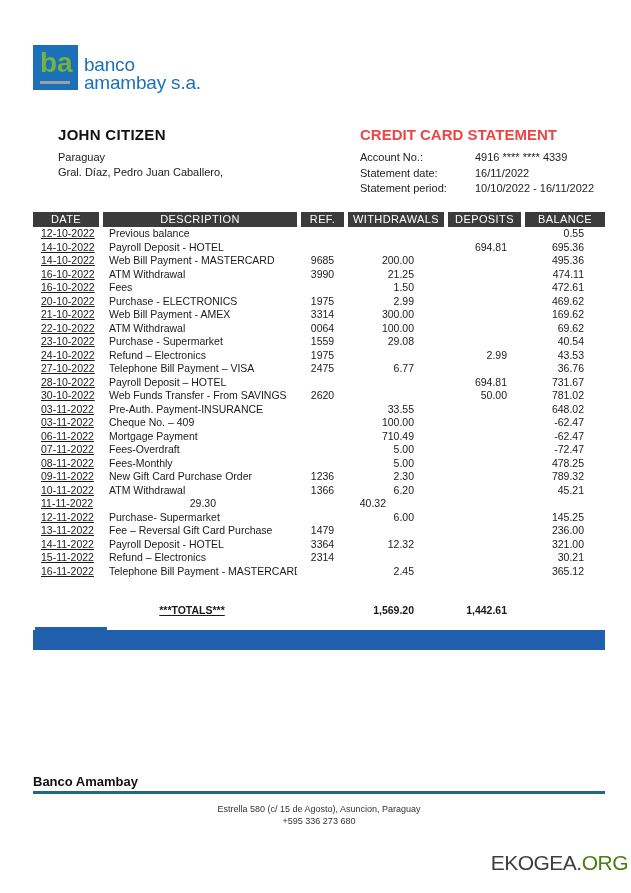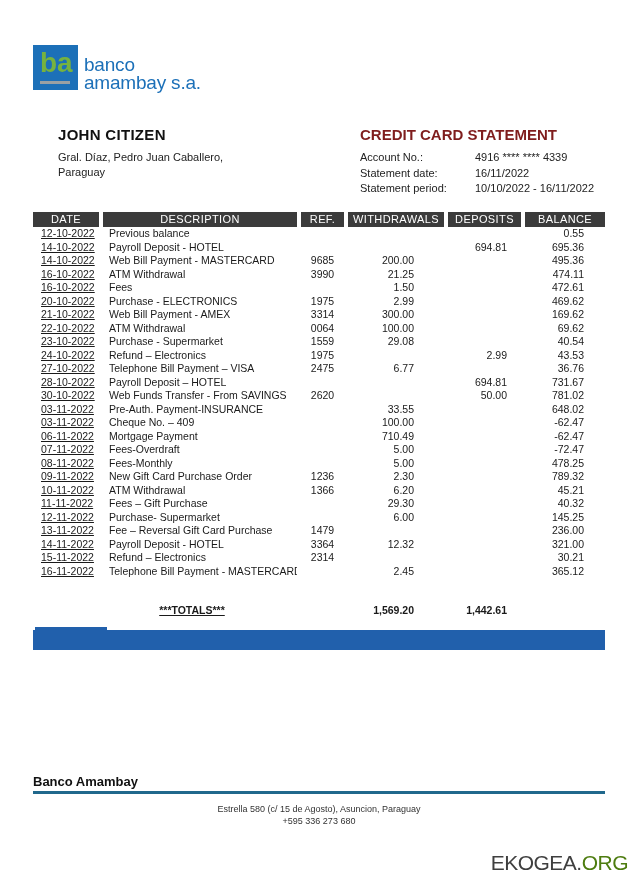--- a/index.html
+++ b/index.html
@@ -11,21 +11,21 @@
   .logo{position:absolute;left:33px;top:45px;display:flex;align-items:flex-start;}
   .logo-square{width:45px;height:45px;background:#1c70b8;border-radius:0;position:relative;flex:0 0 auto;}
   .logo-ba{position:absolute;left:7px;top:0px;color:#76b23f;font-size:28px;font-weight:700;line-height:36px;}
   .logo-underline{position:absolute;left:7px;bottom:6px;width:30px;height:3px;background:#9aa0a3;}
   .logo-text{margin-left:6px;margin-top:11px;color:#1c70b8;font-size:19px;line-height:18px;letter-spacing:-0.2px;}
   
   .customer{position:absolute;left:58px;top:126px;}
   .customer-name{font-size:15px;font-weight:700;letter-spacing:0.3px;color:#111;}
   .customer-addr{margin-top:7px;font-size:11px;line-height:15px;color:#222;}
   .stmt{position:absolute;left:360px;top:126px;width:250px;}
-  .stmt-title{font-size:15px;font-weight:700;color:#7f1d1d;}
+  .stmt-title{font-size:15px;font-weight:700;color:#ef4444;}
   .stmt-fields{margin-top:7px;font-size:11px;color:#222;}
   .stmt-row{display:flex;line-height:15.5px;}
   .stmt-label{width:115px;}
   .stmt-value{flex:1;}
   
   .table{position:absolute;left:33px;top:212px;width:572px;font-size:10.5px;}
   .t-row{display:flex;gap:4px;}
   .head-row .cell{background:#3b3b3b;color:#ffffff;text-align:center;font-size:11px;
     height:15px;line-height:15px;letter-spacing:0.4px;padding:0;}
   .body-row{height:13.5px;line-height:13.5px;}
@@ -65,22 +65,22 @@
   </div>
   <div class="logo-text">
     <div>banco</div>
     <div>amambay s.a.</div>
   </div>
 </div>
 
 <section class="customer">
   <div class="customer-name">JOHN CITIZEN</div>
   <div class="customer-addr">
+    <div>Paraguay</div>
     <div>Gral. Díaz, Pedro Juan Caballero,</div>
-    <div>Paraguay</div>
   </div>
 </section>
 
 <section class="stmt">
   <div class="stmt-title">CREDIT CARD STATEMENT</div>
   <div class="stmt-fields">
     <div class="stmt-row">
       <span class="stmt-label">Account No.:</span>
       <span class="stmt-value">4916 **** **** 4339</span>
     </div>
@@ -281,21 +281,20 @@
     <div class="cell c-date">10-11-2022</div>
     <div class="cell c-desc">ATM Withdrawal</div>
     <div class="cell c-ref">1366</div>
     <div class="cell c-wd">6.20</div>
     <div class="cell c-dep"></div>
     <div class="cell c-bal">45.21</div>
   </div>
 
   <div class="t-row body-row">
     <div class="cell c-date">11-11-2022</div>
-    <div class="cell c-desc">Fees – Gift Purchase</div>
     <div class="cell c-ref"></div>
     <div class="cell c-wd">29.30</div>
     <div class="cell c-dep"></div>
     <div class="cell c-bal">40.32</div>
   </div>
 
   <div class="t-row body-row">
     <div class="cell c-date">12-11-2022</div>
     <div class="cell c-desc">Purchase- Supermarket</div>
     <div class="cell c-ref"></div>

